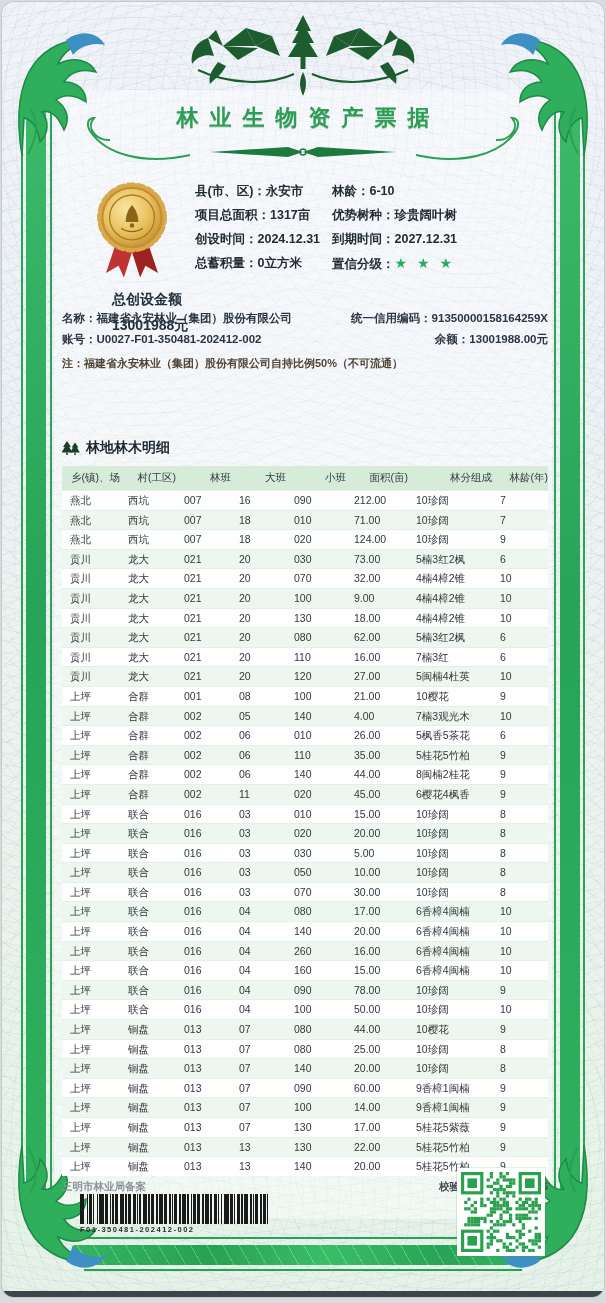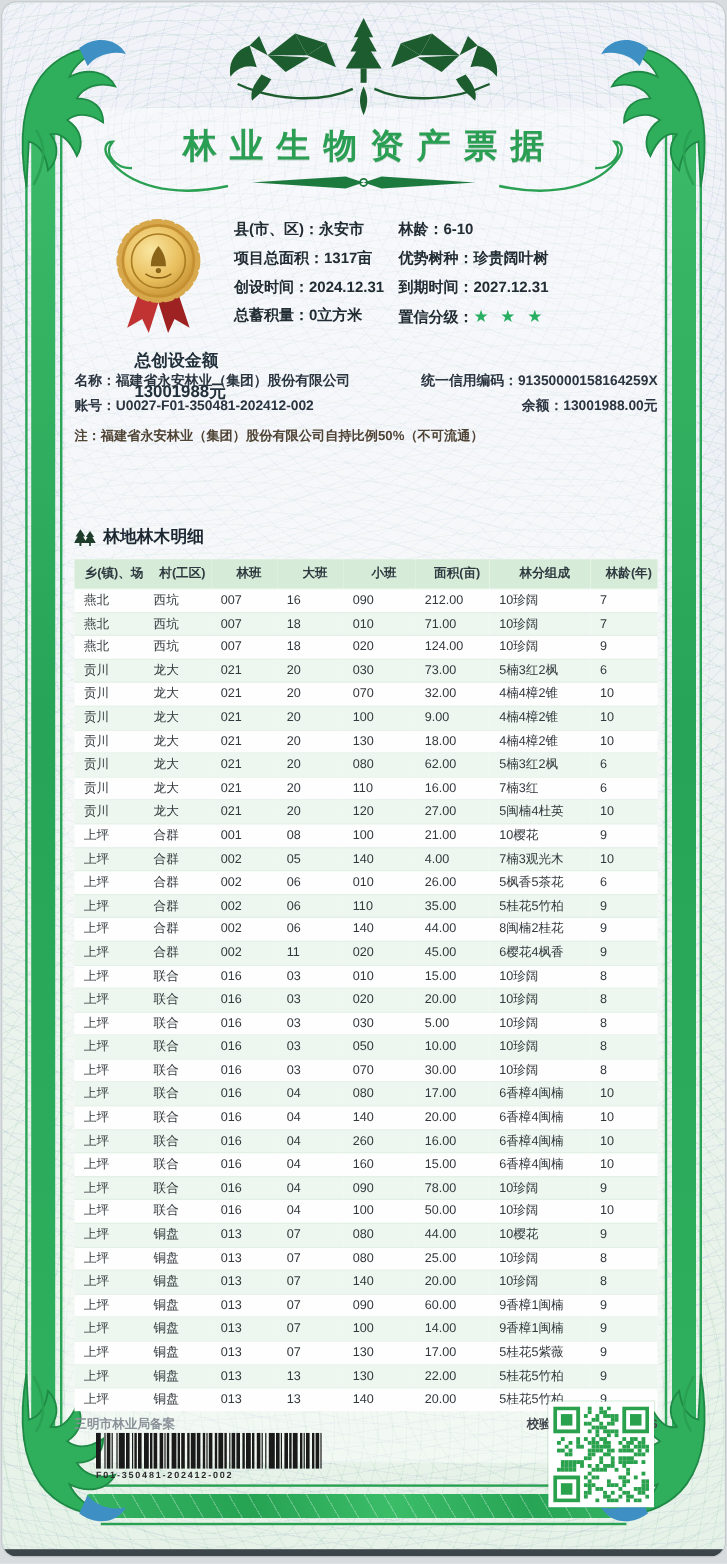--- a/index.html
+++ b/index.html
@@ -45,21 +45,21 @@
     border-radius:3px;
     background-image:repeating-linear-gradient(60deg, rgba(255,255,255,0.25) 0 1px, transparent 1px 14px),
                      linear-gradient(90deg,#34b362,#26a253 30%,#3bbd68 55%,#27a455 80%,#35b663); }
   .band-line { position:absolute; left:82px; right:82px; height:2px; background:#2aa053; }
   .band-line.t { bottom:58px; } .band-line.b { bottom:26px; }
   .bottom-strip { position:absolute; left:0; right:0; bottom:0; height:6px; background:#3c454a; }
 
   
   .emblem { position:absolute; left:50%; transform:translateX(-50%); top:10px; }
   .title-row { position:absolute; top:101px; left:0; right:0; text-align:center; }
-  .page-title { display:inline-block; font-size:28px; font-weight:800; color:#2a9e52;
+  .page-title { display:inline-block; font-size:22px; font-weight:800; color:#2a9e52;
     letter-spacing:11px; text-indent:11px; text-shadow:0 1px 0 rgba(20,90,45,0.25); }
   .title-swirl { position:absolute; top:8px; }
   .title-swirl.left { left:72px; } .title-swirl.right { right:72px; transform:scaleX(-1); }
   .title-under { position:absolute; top:142px; left:50%; transform:translateX(-50%); }
   .serial-row { position:absolute; top:157px; left:0; right:0; text-align:center;
     font-size:13px; font-weight:700; color:#1d4f38; letter-spacing:0.5px; }
 
   
   .info-block { position:absolute; top:176px; left:60px; width:486px; display:flex; }
   .medal-col { width:133px; flex:none; padding-left:20px; }
@@ -76,22 +76,22 @@
   .holdings-table { width:100%; border-collapse:collapse; margin-top:7px;
     border:1px solid #a9d9b4; background:#fff; }
   .holdings-table th { background:#dcefe0; font-size:11.5px; font-weight:700; color:#2f3a40;
     text-align:left; padding:5px 0 5px 14px; }
   .holdings-table td { font-size:10px; color:#333; padding:8px 0 8px 14px; font-weight:600; }
   .holder-note { margin-top:6px; font-size:11px; font-weight:600; color:#4f4435; }
 
   
   .detail-section { position:absolute; top:437px; left:60px; width:486px; }
   .detail-table { width:100%; border-collapse:collapse; table-layout:fixed; background:#fdfefd; }
-  .detail-table th { background:#d6ecd9; color:#2f3a40; font-size:10.5px; font-weight:700;
-    text-align:center; padding:5px 0 5px 8px; white-space:nowrap; overflow:hidden; }
+  .detail-table th { background:#d6ecd9; color:#2f3a40; font-size:10.5px; font-weight:400;
+    text-align:right; padding:5px 0 5px 8px; white-space:nowrap; overflow:hidden; }
   .detail-table td { font-size:10.5px; color:#33383d; font-weight:500; line-height:18.6px;
     padding:0 0 0 8px; white-space:nowrap; overflow:hidden; border-top:1px solid #e2f1e5; }
   .detail-table tr.alt td { background:#edf6ef; }
   .c1{width:58px}.c2{width:56px}.c3{width:55px}.c4{width:55px}.c5{width:60px}.c6{width:62px}.c7{width:84px}.c8{width:56px}
   .table-footer { display:flex; justify-content:space-between; margin-top:4px; font-size:10.5px; }
   .filing { color:#8b9198; font-weight:700; }
   .verify { color:#43484e; font-weight:700; }
 
   
   .barcode-block { position:absolute; left:78px; top:1192px; width:188px; }

